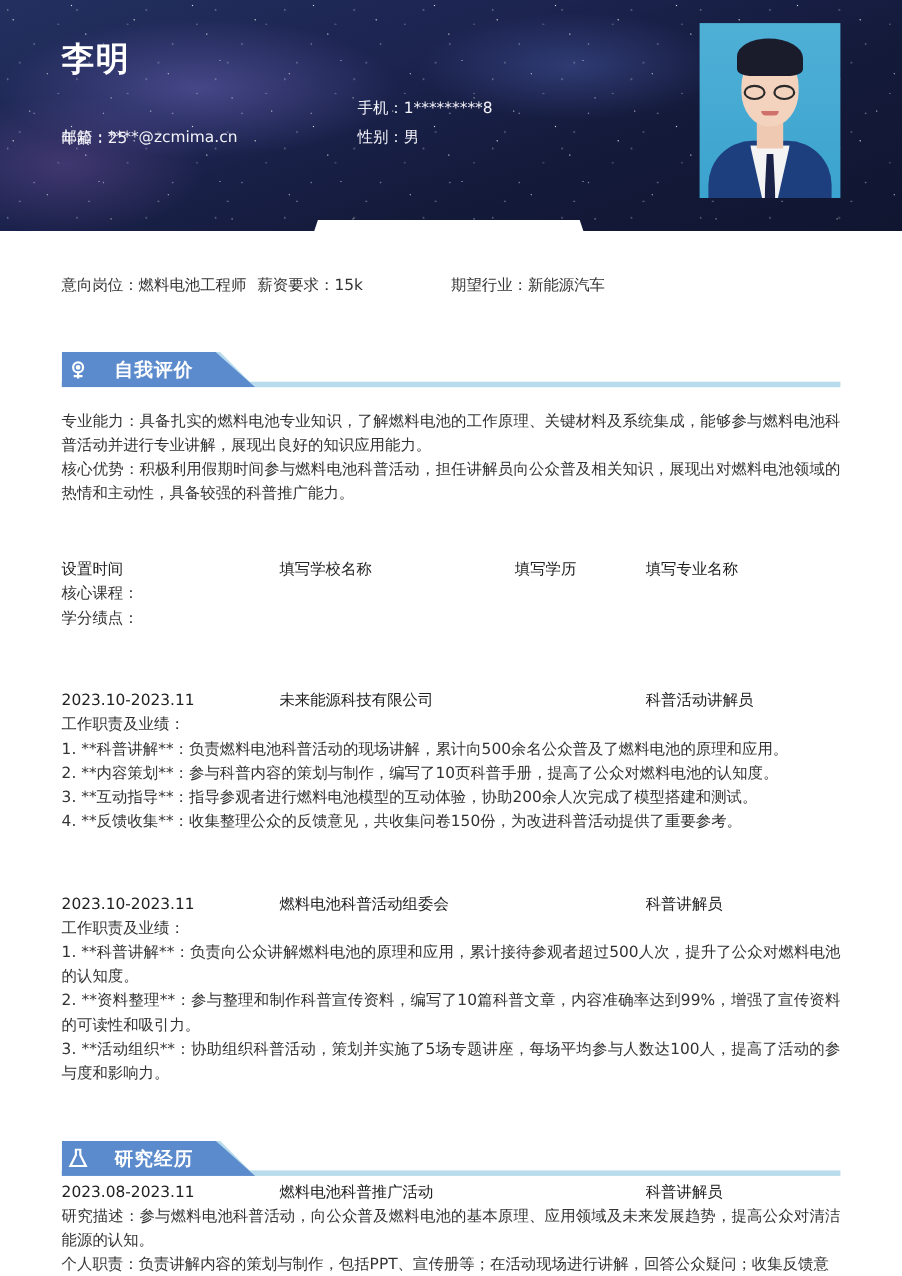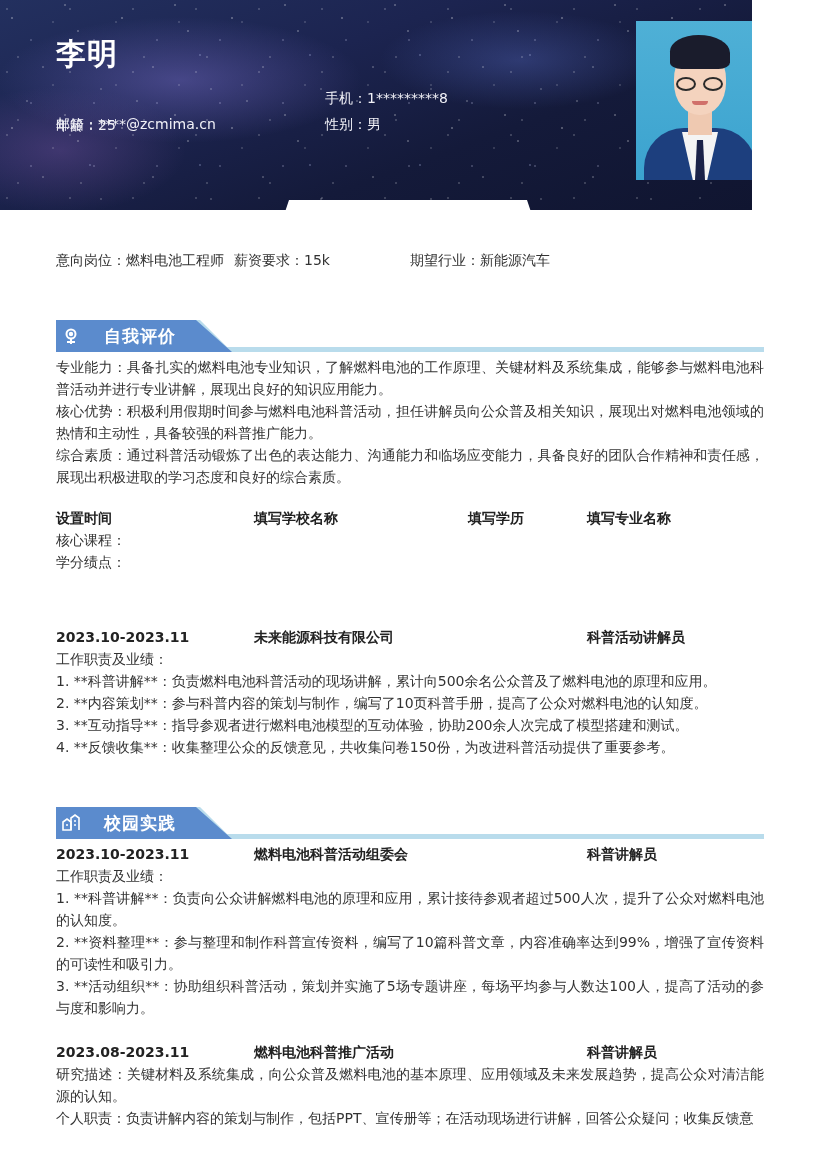--- a/index.html
+++ b/index.html
@@ -1,19 +1,19 @@
 <!DOCTYPE html>
 <html><head>
 <meta charset="utf-8">
 <style>
   * { box-sizing: border-box; margin: 0; padding: 0; }
   body { width: 820px; height: 1160px; overflow: hidden; background: #fff; font-family: "DejaVu Sans", "Liberation Sans", sans-serif; color: #333; }
   .page { position: relative; width: 820px; height: 1160px; }
   .header {
-    position: absolute; left: 0; top: 0; width: 752px; height: 210px; overflow: hidden;
+    position: absolute; left: 0; top: 0; width: 820px; height: 210px; overflow: hidden;
     background:
       radial-gradient(ellipse 260px 90px at 180px 80px, rgba(120,110,200,0.45), transparent 70%),
       radial-gradient(ellipse 200px 70px at 520px 60px, rgba(90,110,200,0.35), transparent 70%),
       radial-gradient(ellipse 180px 90px at 60px 150px, rgba(130,90,170,0.35), transparent 70%),
       linear-gradient(160deg, #23305f 0%, #1c2450 35%, #141a3a 65%, #101530 100%);
   }
   .stars { position: absolute; inset: 0;
     background-image:
       radial-gradient(1px 1px at 12px 18px, rgba(255,255,255,0.9), transparent),
       radial-gradient(1px 1px at 43px 67px, rgba(255,255,255,0.7), transparent),
@@ -47,21 +47,21 @@
   .section { position: absolute; left: 56px; width: 708px; }
   .sec-head { position: relative; height: 32px; }
   .sec-head .line { position: absolute; left: 0; right: 0; bottom: 0; height: 5px; background: #b9dcec; }
   .sec-head .strip { position: absolute; left: 130px; top: 0; width: 60px; height: 32px; background: #b9dcec; clip-path: polygon(0 0, 14px 0, 46px 100%, 32px 100%); }
   .sec-head .block { position: absolute; left: 0; top: 0; width: 176px; height: 32px; background: #5b8bcd; clip-path: polygon(0 0, 140px 0, 176px 100%, 0 100%); }
   .sec-head .icon { position: absolute; left: 6px; top: 7px; width: 18px; height: 18px; color: #fff; }
   .sec-head .title { position: absolute; left: 48px; top: 5px; font-size: 17px; font-weight: bold; color: #fff; letter-spacing: 1px; }
 
   .row { position: relative; height: 22px; font-size: 14px; line-height: 22px; }
   .row span { position: absolute; top: 0; white-space: nowrap; }
-  .bold { font-weight: bold; color: #222; }
+  .bold { font-weight: normal; color: #222; }
   .para { font-size: 14px; line-height: 22px; color: #333; text-align: justify; }
 </style>
 </head>
 <body>
 
 <div class="page">
 
   <div class="header">
     <div class="stars"></div>
     <div class="stars2"></div>
@@ -109,24 +109,23 @@
       <div class="line"></div>
       <div class="strip"></div>
       <div class="block"></div>
       <svg class="icon" viewBox="0 0 18 18" fill="none" stroke="#fff" stroke-width="2">
         <circle cx="9" cy="7" r="4.5"></circle>
           <circle cx="9" cy="7" r="1.2" fill="#fff"></circle>
           <path d="M9 11.5 V17 M5 15 H13"></path>
       </svg>
       <div class="title">自我评价</div>
     </div>
-    <div style="margin-top:4px;">
+    <div style="margin-top:20px;">
       <p class="para">专业能力：具备扎实的燃料电池专业知识，了解燃料电池的工作原理、关键材料及系统集成，能够参与燃料电池科普活动并进行专业讲解，展现出良好的知识应用能力。</p>
       <p class="para">核心优势：积极利用假期时间参与燃料电池科普活动，担任讲解员向公众普及相关知识，展现出对燃料电池领域的热情和主动性，具备较强的科普推广能力。</p>
-      <p class="para">综合素质：通过科普活动锻炼了出色的表达能力、沟通能力和临场应变能力，具备良好的团队合作精神和责任感，展现出积极进取的学习态度和良好的综合素质。</p>
     </div>
   </div>
 
   <div class="section" style="top:503px;">
     <div class="row" style="margin-top:4px;">
       <span class="bold" style="left:0">设置时间</span>
       <span class="bold" style="left:198px">填写学校名称</span>
       <span class="bold" style="left:412px">填写学历</span>
       <span class="bold" style="left:531px">填写专业名称</span>
     </div>
@@ -141,45 +140,43 @@
       <span class="bold" style="left:531px">科普活动讲解员</span>
     </div>
     <div class="para">工作职责及业绩：</div>
     <div class="para">1. **科普讲解**：负责燃料电池科普活动的现场讲解，累计向500余名公众普及了燃料电池的原理和应用。</div>
     <div class="para">2. **内容策划**：参与科普内容的策划与制作，编写了10页科普手册，提高了公众对燃料电池的认知度。</div>
     <div class="para">3. **互动指导**：指导参观者进行燃料电池模型的互动体验，协助200余人次完成了模型搭建和测试。</div>
     <div class="para">4. **反馈收集**：收集整理公众的反馈意见，共收集问卷150份，为改进科普活动提供了重要参考。</div>
   </div>
 
   <div class="section" style="top:807px;">
-    <div class="sec-head">
-      <div class="line"></div>
-      <div class="strip"></div>
-      <div class="block"></div>
-      <svg class="icon" viewBox="0 0 18 18" fill="none" stroke="#fff" stroke-width="1.6">
-        <path d="M1 16 V8 L5 5 L9 8 V16 Z"></path>
-          <path d="M9 16 V4 L13 1 L17 4 V16"></path>
-          <path d="M4 11 H6 M12 7 H14 M12 11 H14"></path>
-      </svg>
-      <div class="title">校园实践</div>
-    </div>
     <div class="row" style="margin-top:4px;">
       <span class="bold" style="left:0">2023.10-2023.11</span>
       <span class="bold" style="left:198px">燃料电池科普活动组委会</span>
       <span class="bold" style="left:531px">科普讲解员</span>
     </div>
     <div class="para">工作职责及业绩：</div>
     <div class="para">1. **科普讲解**：负责向公众讲解燃料电池的原理和应用，累计接待参观者超过500人次，提升了公众对燃料电池的认知度。</div>
     <div class="para">2. **资料整理**：参与整理和制作科普宣传资料，编写了10篇科普文章，内容准确率达到99%，增强了宣传资料的可读性和吸引力。</div>
     <div class="para">3. **活动组织**：协助组织科普活动，策划并实施了5场专题讲座，每场平均参与人数达100人，提高了活动的参与度和影响力。</div>
   </div>
 
   <div class="section" style="top:1037px;">
+    <div class="sec-head">
+      <div class="line"></div>
+      <div class="strip"></div>
+      <div class="block"></div>
+      <svg class="icon" viewBox="0 0 18 18" fill="none" stroke="#fff" stroke-width="2">
+        <path d="M6 1 H12 M7 1 V6 L2 16 H16 L11 6 V1"></path>
+      </svg>
+      <div class="title">研究经历</div>
+    </div>
     <div class="row" style="margin-top:4px;">
       <span class="bold" style="left:0">2023.08-2023.11</span>
       <span class="bold" style="left:198px">燃料电池科普推广活动</span>
       <span class="bold" style="left:531px">科普讲解员</span>
     </div>
-    <div class="para">研究描述：关键材料及系统集成，向公众普及燃料电池的基本原理、应用领域及未来发展趋势，提高公众对清洁能源的认知。</div>
+    <div class="para">研究描述：参与燃料电池科普活动，向公众普及燃料电池的基本原理、应用领域及未来发展趋势，提高公众对清洁能源的认知。</div>
     <div class="para">个人职责：负责讲解内容的策划与制作，包括PPT、宣传册等；在活动现场进行讲解，回答公众疑问；收集反馈意</div>
   </div>
 
 </div>
 
 </body></html>

